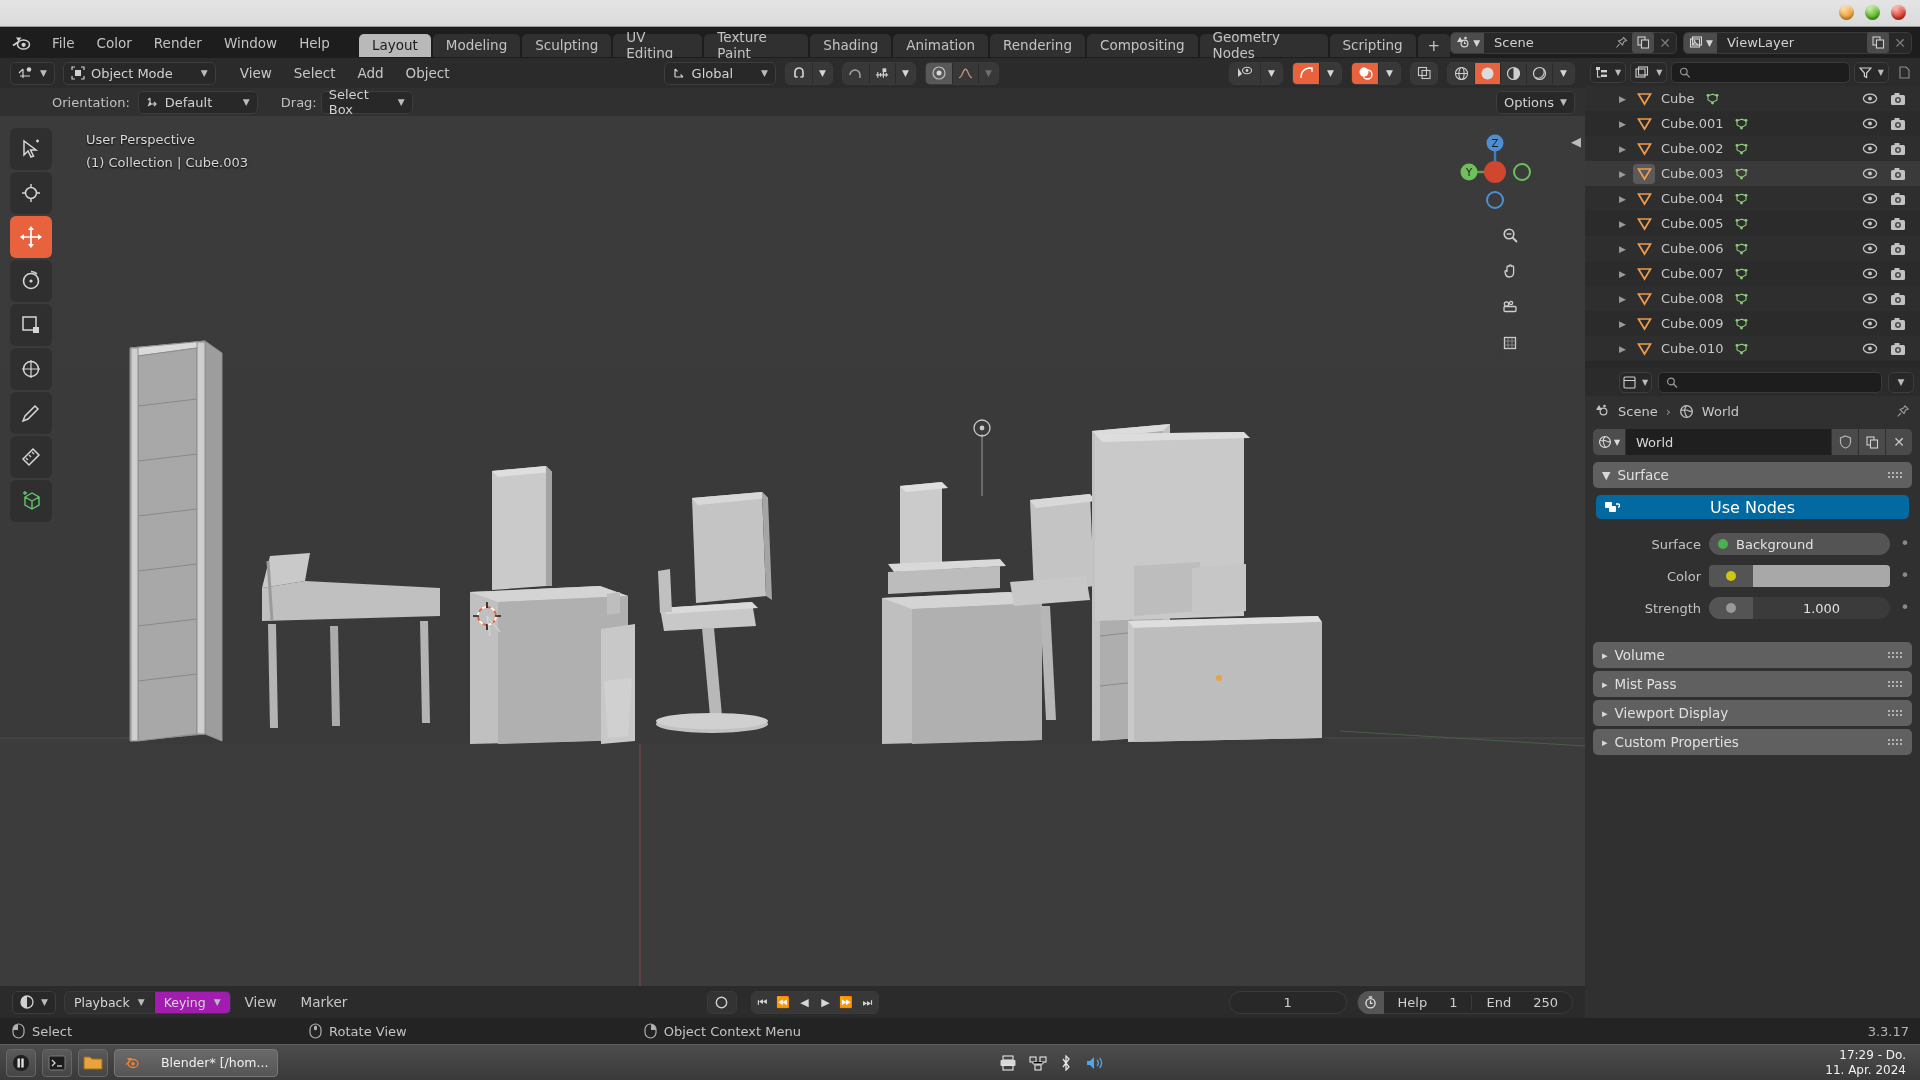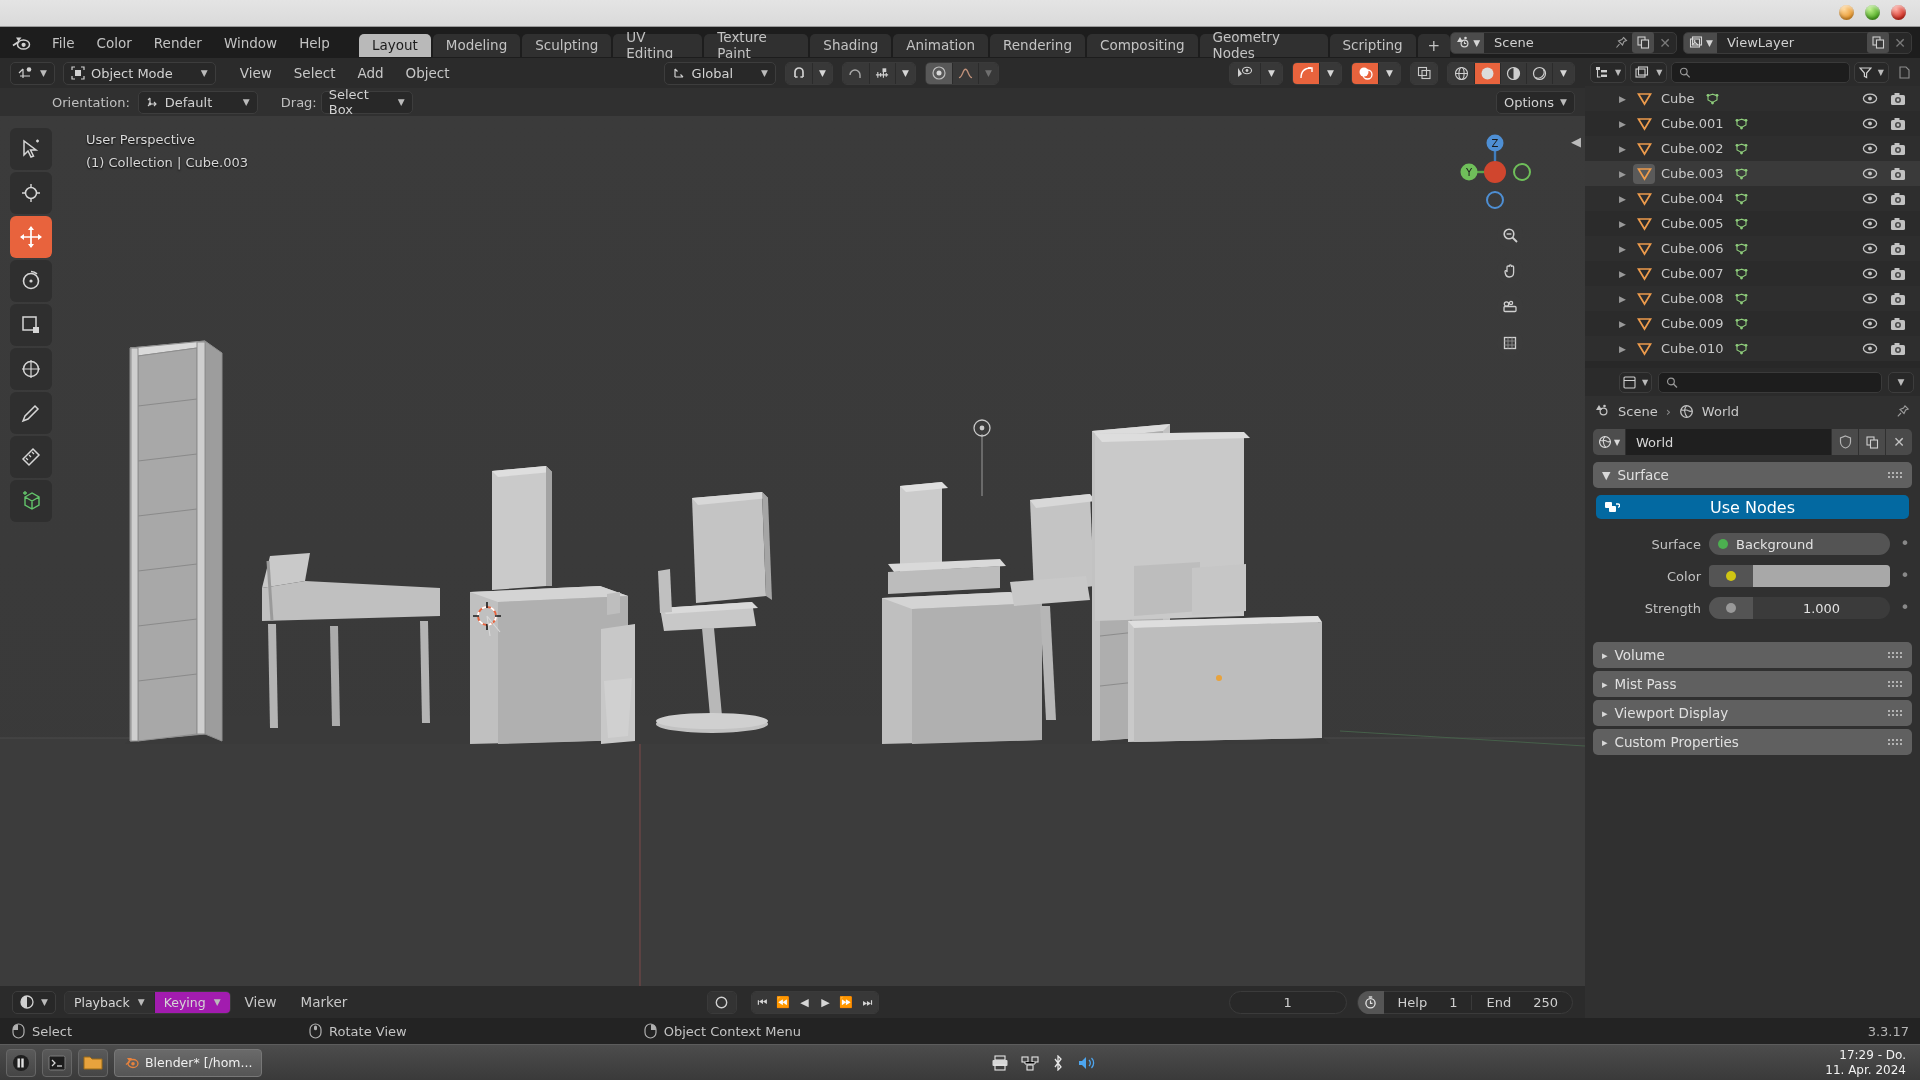--- a/index.html
+++ b/index.html
@@ -111,21 +111,21 @@
     background: #232323; display: flex; align-items: center; color: #c4c4c4; font-size: 13px; gap: 7px;
   }
 
   
   #taskbar {
     position: absolute; top: 1044px; left: 0; width: 1920px; height: 36px;
     background: linear-gradient(#4c4c4c,#3a3a3a); border-top: 1px solid #5c5c5c;
     display: flex; align-items: center; gap: 6px; padding: 0 6px;
   }
   .tkbtn { width: 30px; height: 28px; border-radius: 4px; display:flex; align-items:center; justify-content:center; background: linear-gradient(#5a5a5a,#454545); border: 1px solid #666; }
-  .tkwin { height: 28px; border-radius: 4px; display:flex; align-items:center; gap:6px; padding: 0 9px; background: linear-gradient(#6a6a6a,#555); border: 1px solid #777; color:#f0f0f0; font-size:12.5px; }
+  .tkwin { height: 28px; border-radius: 4px; display:flex; align-items:center; gap:22px; padding: 0 9px; background: linear-gradient(#6a6a6a,#555); border: 1px solid #777; color:#f0f0f0; font-size:12.5px; }
   #clock { margin-left: auto; color: #f2f2f2; font-size: 12px; text-align: right; line-height: 15px; padding-right: 8px; }
 
   
   #outliner {
     position: absolute; top: 58px; left: 1585px; width: 335px; height: 310px;
     background: #282828;
   }
   #ol-header { height: 28px; background: #2b2b2b; display:flex; align-items:center; gap:4px; padding: 0 5px; }
   .searchbox { flex: 1; height: 21px; background: #1d1d1d; border-radius: 5px; border: 1px solid #3a3a3a; display:flex; align-items:center; padding: 0 7px; }
   .ol-row { height: 25px; display: flex; align-items: center; padding-left: 34px; font-size: 13px; color: #c8c8c8; }

